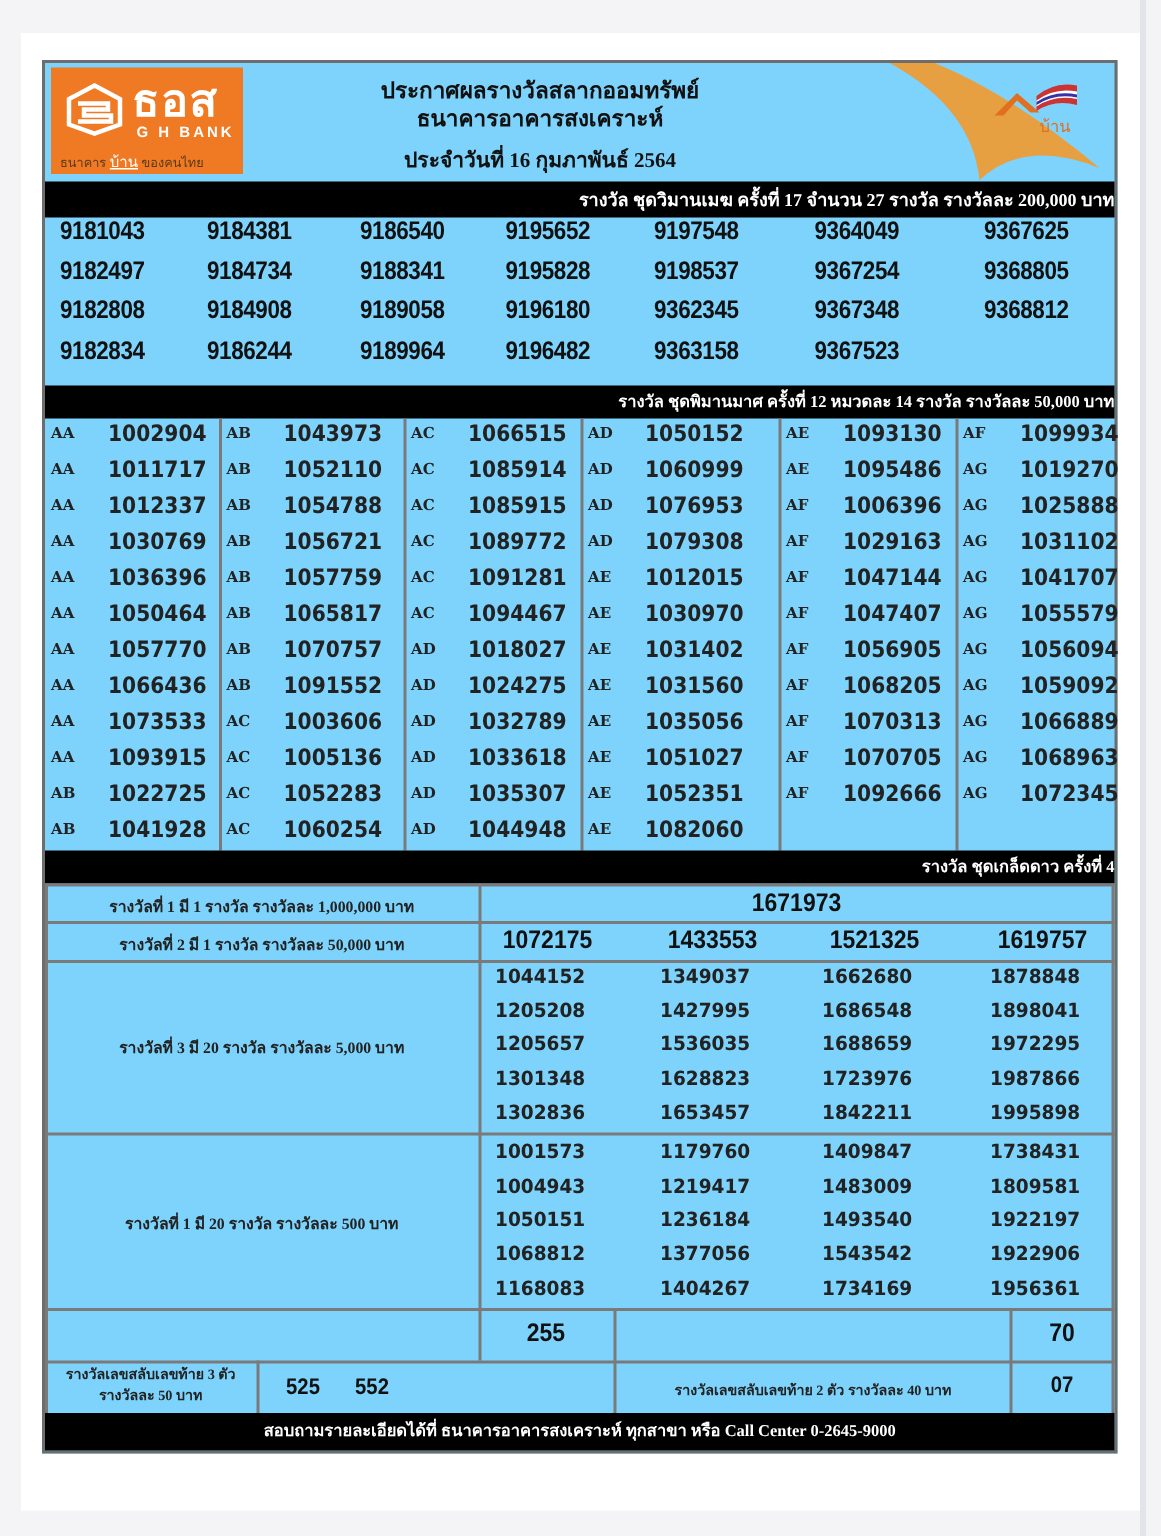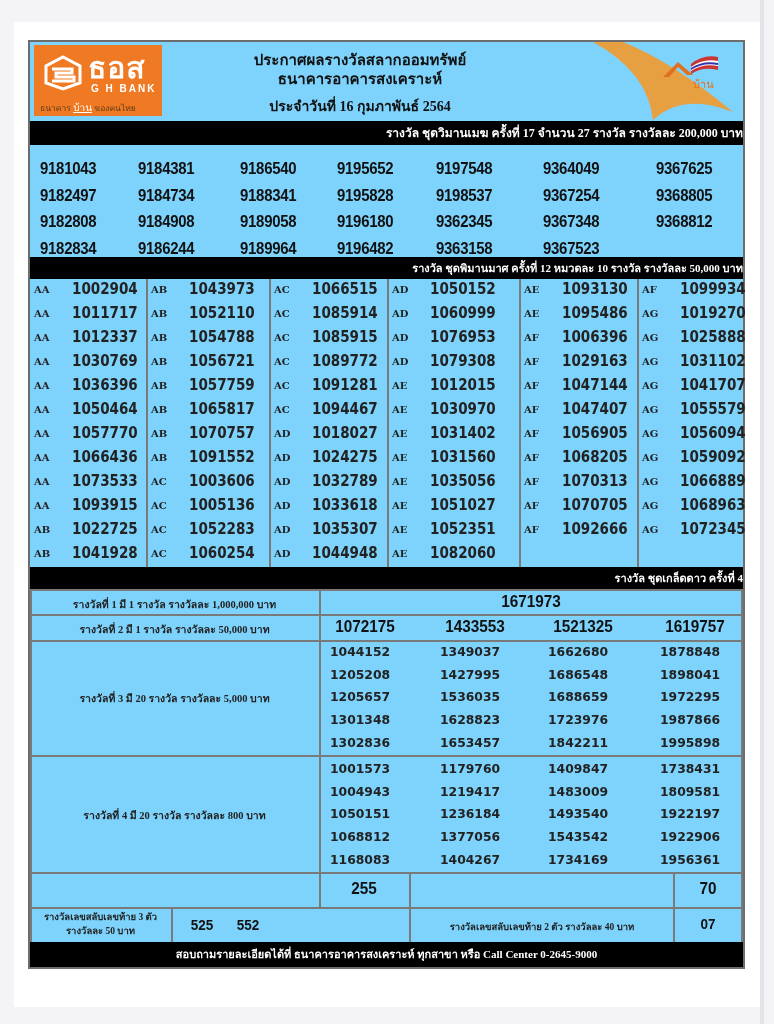--- a/index.html
+++ b/index.html
@@ -19,21 +19,21 @@
   .logo-tag .hl { color: #fff; text-decoration: underline; font-size: 10px; }
   .title1, .title2, .title3 { position: absolute; left: 210px; width: 240px; text-align: center; font-weight: bold; }
   .title1 { top: 6px; font-size: 15px; }
   .title2 { top: 25px; font-size: 15px; }
   .title3 { top: 53px; font-size: 14px; }
   .corner { position: absolute; right: 0; top: 0; width: 150px; height: 79px; }
 
   .bar { position: absolute; left: 0; width: 713px; background: #000; color: #fff; text-align: right; font-weight: bold; font-size: 12px; }
 
   
-  .s1 { position: absolute; left: 0; top: 113px; width: 713px; height: 116px; }
+  .s1 { position: absolute; left: 0; top: 98px; width: 713px; height: 116px; }
   .s1 .num { position: absolute; font-family: "Liberation Sans", sans-serif; font-weight: bold; font-size: 17px; letter-spacing: -0.3px; transform: scaleX(0.88); transform-origin: left; }
 
   
   .s2 { position: absolute; left: 0; top: 237px; width: 713px; height: 288px; }
   .s2 .vline { position: absolute; top: 0; width: 2px; height: 288px; background: #7a7a7a; }
   .s2 .cell { position: absolute; height: 24px; }
   .s2 .pre { position: absolute; left: 4px; top: 5px; font-family: "DejaVu Serif", serif; font-size: 10px; font-weight: bold; color: #222; }
   .s2 .val { position: absolute; left: 42px; top: 1px; font-family: "DejaVu Sans", sans-serif; font-size: 15px; font-weight: bold; color: #222; transform: scaleX(0.9); transform-origin: left; }
   .hline { position: absolute; left: 0; width: 713px; height: 2px; background: #7a7a7a; }
   .vl { position: absolute; width: 2px; background: #7a7a7a; }
@@ -101,21 +101,21 @@
       <div class="num" style="left:513px;top:57px;">9367348</div>
       <div class="num" style="left:626px;top:57px;">9368812</div>
       <div class="num" style="left:10px;top:83.5px;">9182834</div>
       <div class="num" style="left:108px;top:83.5px;">9186244</div>
       <div class="num" style="left:210px;top:83.5px;">9189964</div>
       <div class="num" style="left:307px;top:83.5px;">9196482</div>
       <div class="num" style="left:406px;top:83.5px;">9363158</div>
       <div class="num" style="left:513px;top:83.5px;">9367523</div>
     </div>
 
-  <div class="bar" style="top:215px;height:22px;line-height:22px;font-size:11px;">รางวัล ชุดพิมานมาศ ครั้งที่ 12  หมวดละ 10 รางวัล รางวัลละ 50,000 บาท</div>
+  <div class="bar" style="top:215px;height:22px;line-height:22px;font-size:11px;">รางวัล ชุดพิมานมาศ ครั้งที่ 12  หมวดละ 14 รางวัล รางวัลละ 50,000 บาท</div>
   <div class="s2" id="s2">
       <div class="vline" style="left:116px;"></div>
       <div class="vline" style="left:239px;"></div>
       <div class="vline" style="left:357px;"></div>
       <div class="vline" style="left:489px;"></div>
       <div class="vline" style="left:607px;"></div>
       <div class="cell" style="left:0px;top:0px;width:117px;">
         <div class="pre" style="">AA</div>
         <div class="val" style="">1002904</div>
       </div>
@@ -414,21 +414,21 @@
 
   <div class="lbl" style="left:0;top:554px;width:289px;">รางวัลที่ 1 มี 1 รางวัล รางวัลละ 1,000,000 บาท</div>
   <div class="bignum" style="left:289px;top:550px;width:424px;">1671973</div>
 
   <div class="lbl" style="left:0;top:579px;width:289px;">รางวัลที่ 2 มี 1 รางวัล รางวัลละ 50,000 บาท</div>
   <div id="p2"></div>
 
   <div class="lbl" style="left:0;top:648px;width:289px;">รางวัลที่ 3 มี 20 รางวัล รางวัลละ 5,000 บาท</div>
   <div id="p3"></div>
 
-  <div class="lbl" style="left:0;top:765px;width:289px;">รางวัลที่ 4 มี 20 รางวัล รางวัลละ 800 บาท</div>
+  <div class="lbl" style="left:0;top:765px;width:289px;">รางวัลที่ 1 มี 20 รางวัล รางวัลละ 500 บาท</div>
   <div id="p4"></div>
 
   <div class="bignum" style="left:289px;top:837px;width:90px;">255</div>
   <div class="bignum" style="left:645px;top:837px;width:66px;">70</div>
 
   <div class="lbl" style="left:0;top:868px;width:141px;font-size:9.5px;line-height:14px;">
     <div>รางวัลเลขสลับเลขท้าย 3 ตัว</div>
     <div>รางวัลละ 50 บาท</div>
   </div>
   <div class="bignum" style="left:152px;top:874px;width:40px;font-size:15px;">525</div>

